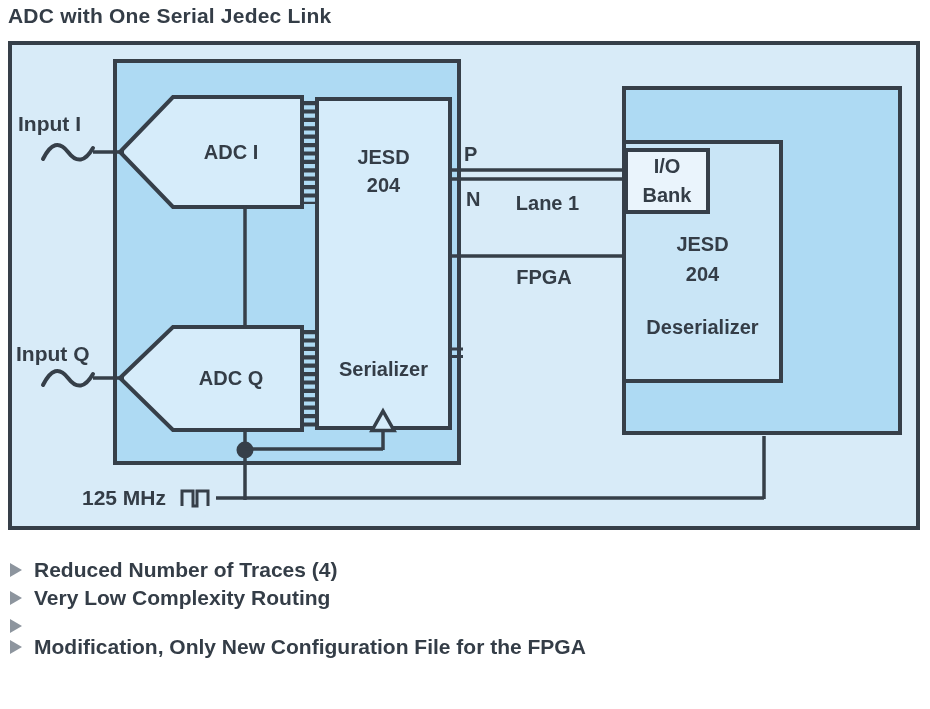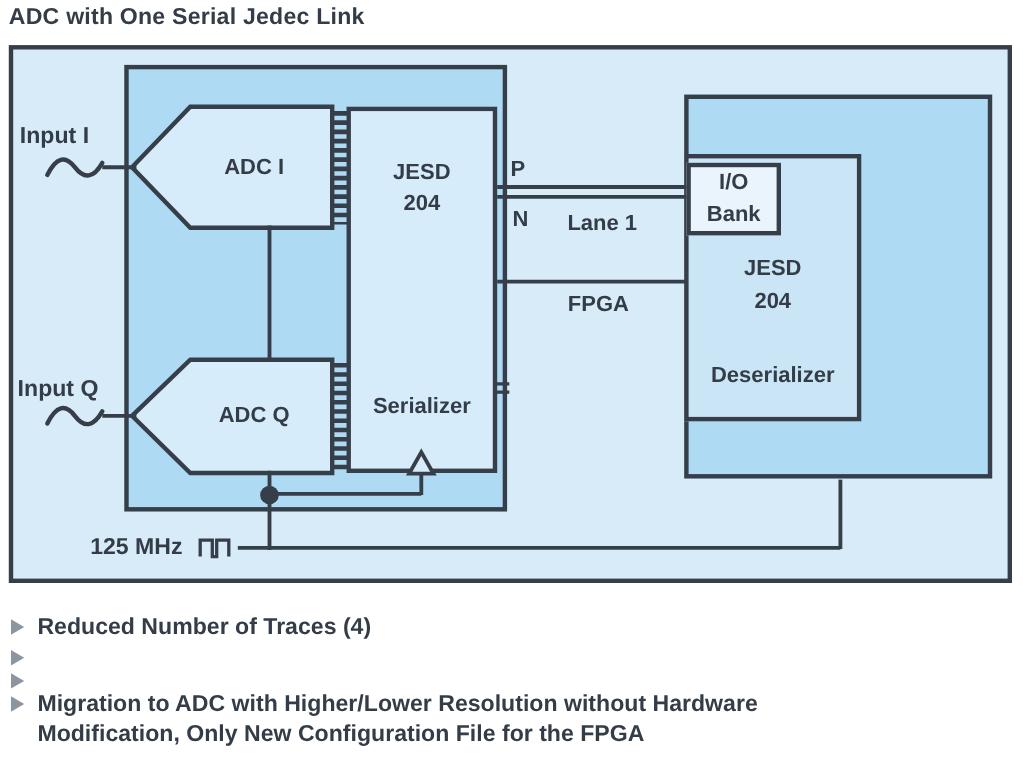--- a/index.html
+++ b/index.html
@@ -29,21 +29,21 @@
   .lbl-adc-i{left:161px;top:140px;width:140px;}
   .lbl-adc-q{left:161px;top:366px;width:140px;}
   .lbl-jesd-ser{left:315px;top:143px;width:137px;line-height:28px;}
   .lbl-serializer{left:315px;top:344px;width:137px;margin-top:13px;}
   .lbl-p{left:464px;top:142px;}
   .lbl-n{left:466px;top:187px;}
   .lbl-lane{left:505px;top:191px;width:85px;}
   .lbl-sync{left:500px;top:265px;width:88px;}
   .lbl-iobank{left:624px;top:152px;width:86px;line-height:29px;}
   .lbl-jesd-deser{left:622px;top:229px;width:161px;line-height:30px;}
-  .lbl-deserializer{left:622px;top:329px;width:161px;}
+  .lbl-deserializer{left:622px;top:315px;width:161px;}
   .lbl-fpga{left:767px;top:246px;width:137px;font-size:21px;}
   .lbl-clock{left:36px;top:486px;width:130px;text-align:right;font-size:21px;}
   .bullets{position:absolute;left:10px;top:556px;list-style:none;z-index:3;}
   .bullets li{display:flex;align-items:flex-start;}
   .tri{flex:0 0 auto;width:0;height:0;border-top:7px solid transparent;border-bottom:7px solid transparent;
        border-left:12px solid var(--bullet-marker);margin:7px 12px 0 0;}
   .btxt{font-size:21px;font-weight:bold;color:var(--text);line-height:28px;}
 </style>
 </head>
 <body>
@@ -116,25 +116,25 @@
     <div class="lbl lbl-clock">125 MHz</div>
   </div>
 
   <ul class="bullets">
     <li>
       <span class="tri"></span>
       <div class="btxt">Reduced Number of Traces (4)</div>
     </li>
     <li>
       <span class="tri"></span>
+      <div class="btxt">Very Low Complexity Routing</div>
     </li>
     <li>
       <span class="tri"></span>
     </li>
     <li>
       <span class="tri"></span>
       <div class="btxt">
-        <div>Migration to ADC with Higher/Lower Resolution without Hardware</div>
         <div>Modification, Only New Configuration File for the FPGA</div>
       </div>
     </li>
   </ul>
 </div>
 
 </body></html>

